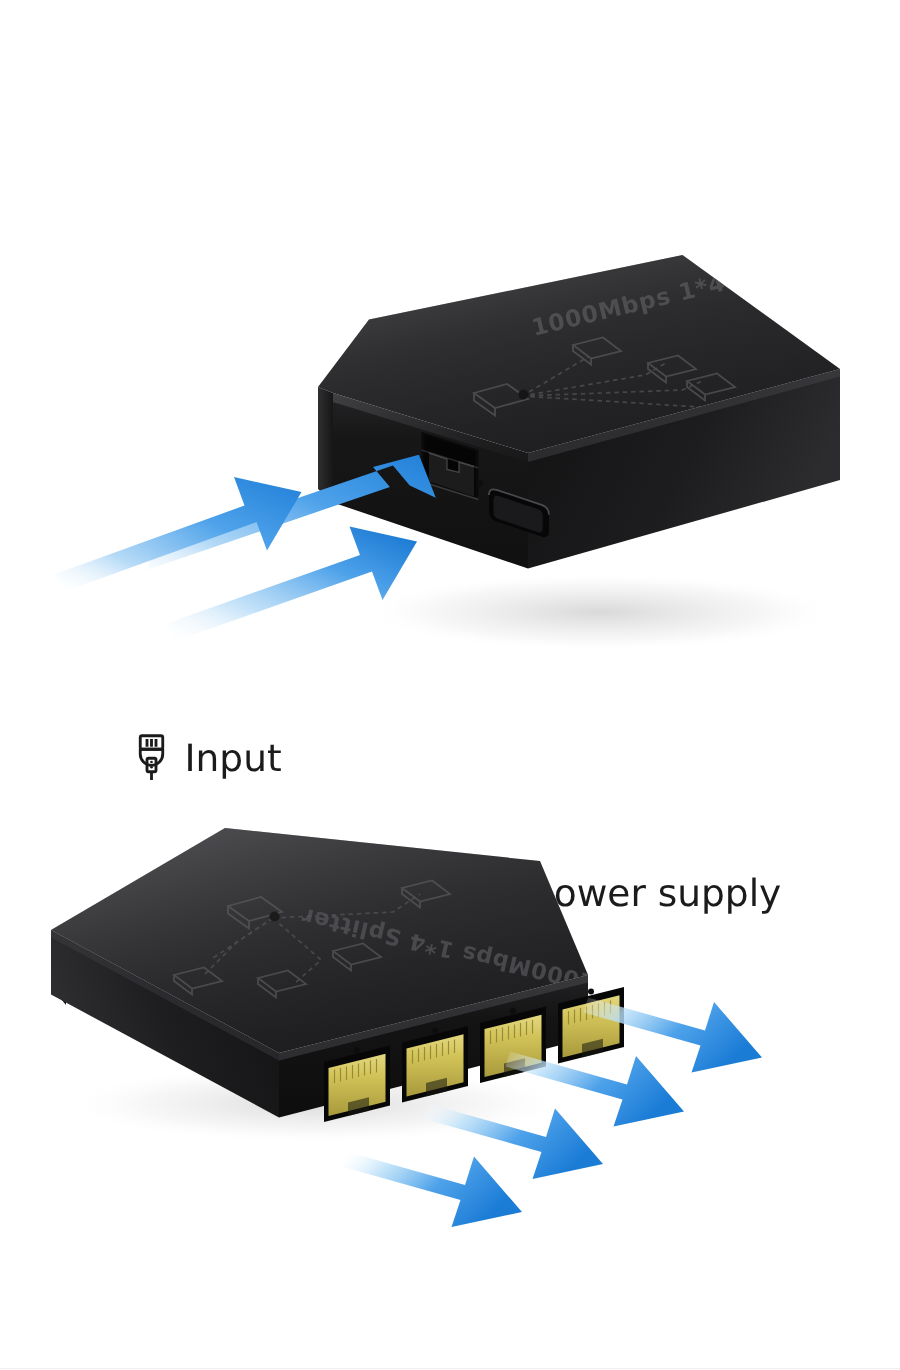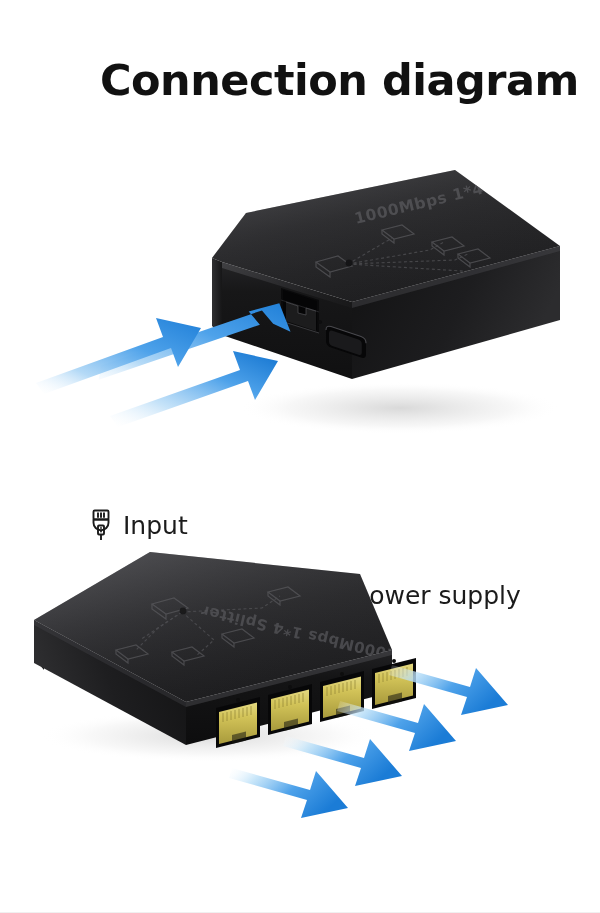--- a/index.html
+++ b/index.html
@@ -39,34 +39,33 @@
     position:absolute;
     display:flex; align-items:center; gap:9px;
     color:#1b1b1b;
     font-size:25px;
     font-weight:400;
     white-space:nowrap;
     font-family:"DejaVu Sans","Liberation Sans",sans-serif;
   }
   .label .glyph { display:block; flex:0 0 auto; }
 
-  #label-input      { left:88px;  top:358px; }
+  #label-input      { left:88px;  top:338px; }
   #label-usbc       { left:248px; top:425px; }
 
   .bottom-rule {
     position:absolute; left:0; bottom:0; width:600px; height:1px;
     background:#f0f0f0;
   }
 </style>
 </head>
 <body>
 
 <div class="page">
 
-  <div class="title">Connection diagram</div>
 
   <div class="section" id="section-input">
     <svg class="svg-stage" viewBox="0 0 600 340">
       <defs>
 
         <linearGradient id="topFaceG" x1="0" y1="0" x2="0.35" y2="1">
           <stop offset="0%" stop-color="#3a3a3c"></stop>
           <stop offset="45%" stop-color="#2a2a2c"></stop>
           <stop offset="100%" stop-color="#202022"></stop>
         </linearGradient>

